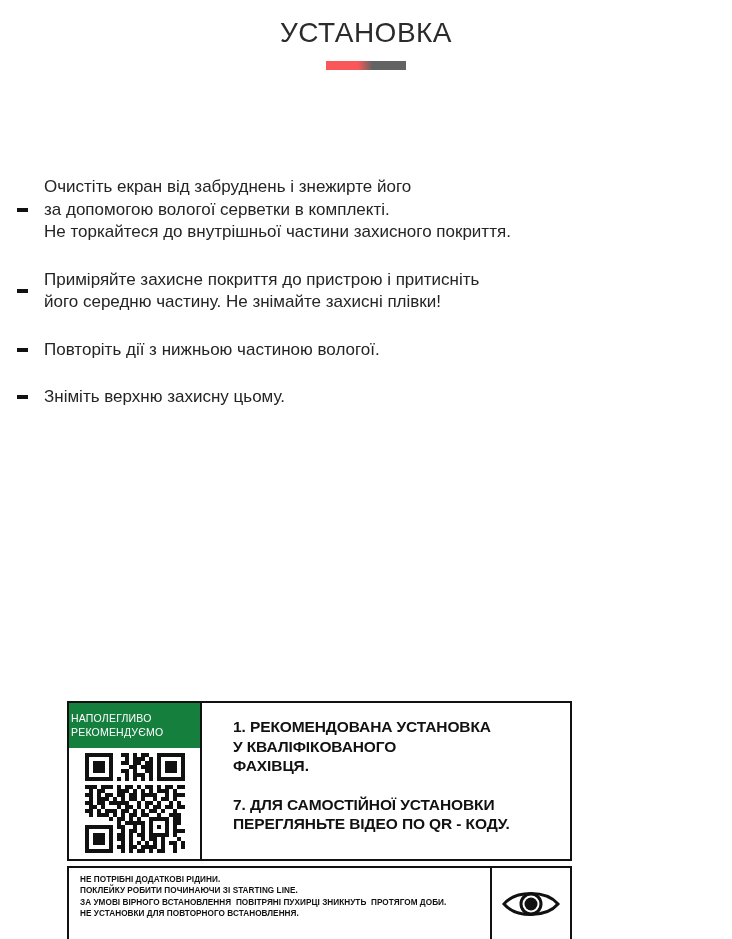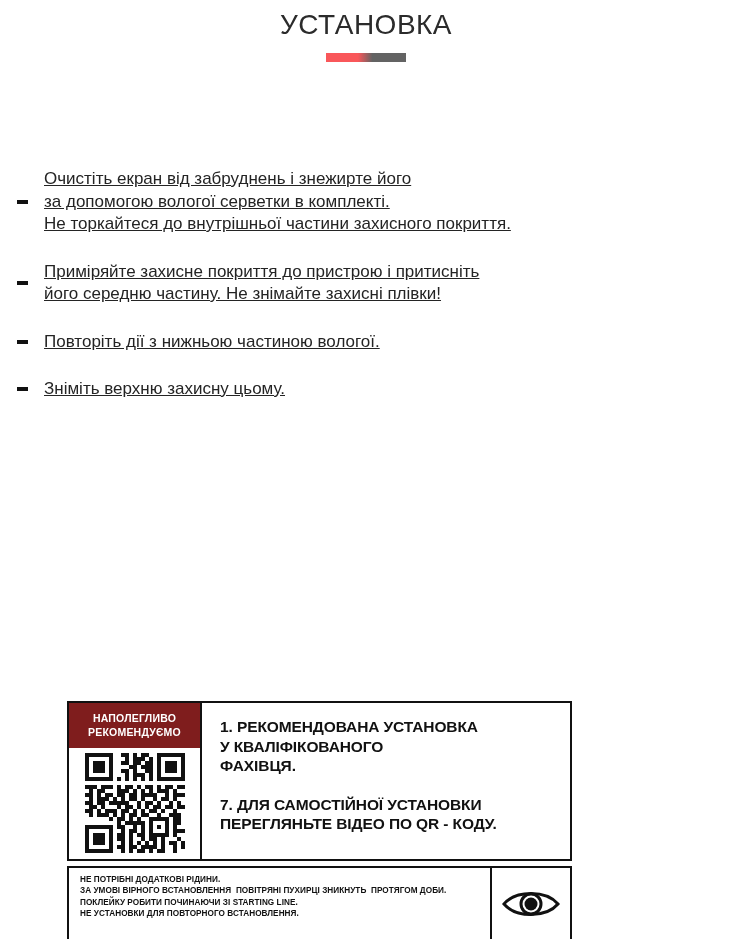--- a/index.html
+++ b/index.html
@@ -16,21 +16,21 @@
     overflow: hidden;
   }
 
   
   .page-title {
     text-align: center;
     font-size: 28px;
     font-weight: 400;
     letter-spacing: 0.5px;
     color: #2b2b2b;
-    margin: 0;
+    margin: 8px;
     padding-top: 8px;
     line-height: 34px;
   }
   .title-rule-wrap {
     display: flex;
     justify-content: center;
     margin-top: 11px;
   }
   .title-rule {
     width: 80px;
@@ -40,21 +40,20 @@
   
   .steps {
     margin-top: 106px;
     padding: 0;
     list-style: none;
   }
   .step {
     display: flex;
     align-items: center;
     margin-bottom: 25px;
-    text-decoration: underline;
   }
   .step-bullet {
     width: 44px;
     flex: 0 0 44px;
     display: flex;
     justify-content: center;
     align-items: center;
   }
   .step-bullet i {
     display: block;
@@ -85,25 +84,25 @@
   }
   .card-left {
     width: 133px;
     flex: 0 0 133px;
     border-right: 2.5px solid #111;
     box-sizing: border-box;
     display: flex;
     flex-direction: column;
   }
   .badge {
-    background: #7f1d1d;
+    background: #15803d;
     color: #fff;
-    text-align: center;
+    text-align: left;
     font-size: 10.5px;
-    font-weight: 700;
+    font-weight: 400;
     letter-spacing: 0.2px;
     line-height: 14px;
     padding: 8px 2px 9px 2px;
   }
   .qr-wrap {
     flex: 1;
     display: flex;
     align-items: center;
     justify-content: center;
     padding: 2px 0 4px 0;
@@ -111,20 +110,21 @@
   }
   .qr {
     width: 100px;
     height: 100px;
     display: block;
   }
   .card-right {
     flex: 1;
     padding: 14px 8px 10px 18px;
     box-sizing: border-box;
+    margin-left: 13px;
   }
   .card-right p {
     margin: 0;
     font-size: 15.5px;
     font-weight: 700;
     line-height: 19.5px;
     letter-spacing: -0.1px;
     color: #111;
     white-space: pre-line;
   }
@@ -404,22 +404,22 @@
 У КВАЛІФІКОВАНОГО
 ФАХІВЦЯ.</p>
       <p class="second">7. ДЛЯ САМОСТІЙНОЇ УСТАНОВКИ
 ПЕРЕГЛЯНЬТЕ ВІДЕО ПО QR - КОДУ.</p>
     </div>
   </div>
 
   <div class="card-bottom">
     <div class="fineprint">
       <div>НЕ ПОТРІБНІ ДОДАТКОВІ РІДИНИ.</div>
+      <div>ПОКЛЕЙКУ РОБИТИ ПОЧИНАЮЧИ ЗІ STARTING LINE.</div>
       <div>ЗА УМОВІ ВІРНОГО ВСТАНОВЛЕННЯ  ПОВІТРЯНІ ПУХИРЦІ ЗНИКНУТЬ  ПРОТЯГОМ ДОБИ.</div>
-      <div>ПОКЛЕЙКУ РОБИТИ ПОЧИНАЮЧИ ЗІ STARTING LINE.</div>
       <div>НЕ УСТАНОВКИ ДЛЯ ПОВТОРНОГО ВСТАНОВЛЕННЯ.</div>
     </div>
     <div class="eye-cell">
       <svg class="eye-icon" width="58" height="32" viewBox="0 0 58 32">
         <path d="M2 16 C 14 2, 44 2, 56 16 C 44 30, 14 30, 2 16 Z" fill="none" stroke="#111" stroke-width="3"></path>
         <circle cx="29" cy="16" r="10" fill="none" stroke="#111" stroke-width="3"></circle>
         <circle cx="29" cy="16" r="6.5" fill="#111"></circle>
       </svg>
     </div>
   </div>

